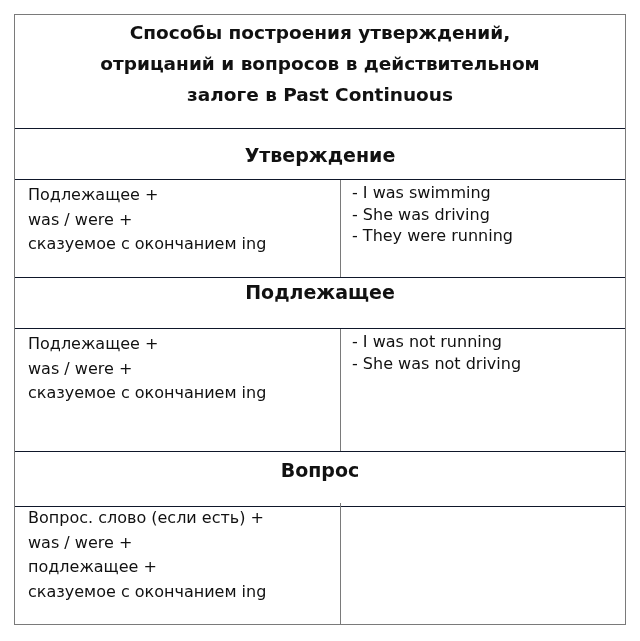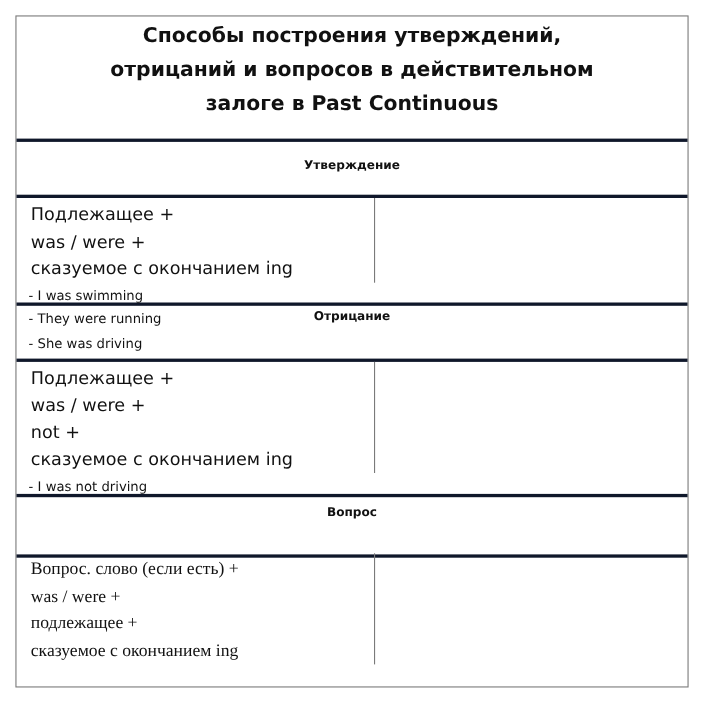--- a/index.html
+++ b/index.html
@@ -1,29 +1,29 @@
 <!DOCTYPE html>
 <html><head>
 <meta charset="utf-8">
 <style>
   html, body { margin: 0; padding: 0; background: #ffffff; }
   body { width: 640px; height: 641px; position: relative; overflow: hidden;
          font-family: "DejaVu Sans", sans-serif; color: #111; }
   .table { position: absolute; left: 14px; top: 14px; width: 612px; height: 611px;
            border: 1px solid #7a7a7a; box-sizing: border-box; }
-  .row { position: absolute; left: 0; width: 100%; box-sizing: border-box; border-bottom: 3px solid #0f172a; }
+  .row { position: absolute; left: 0; width: 100%; box-sizing: border-box; border-bottom: 1px solid #0f172a; }
   .row.last { border-bottom: none; }
   .title { top: 0; height: 114px; display: flex; align-items: flex-start; justify-content: center;
            text-align: center; font-weight: bold; font-size: 18.5px; line-height: 31px; padding-top: 2px; }
   .title span { display: block; white-space: pre-line; }
-  .section { font-weight: bold; font-size: 11px; text-align: center; padding-top: 15px; box-sizing: border-box; }
-  .cells { display: flex; flex-direction: column; }
+  .section { font-weight: bold; font-size: 19px; text-align: center; padding-top: 15px; box-sizing: border-box; }
+  .cells { display: flex; }
   .cell-left { width: 326px; border-right: 1px solid #7a7a7a; box-sizing: border-box;
                padding: 3px 0 0 13px; font-size: 16px; line-height: 24.5px; }
-  .cell-right { flex: 1; padding: 2px 0 0 11px; font-size: 12px; line-height: 21.5px; }
+  .cell-right { flex: 1; padding: 2px 0 0 11px; font-size: 16px; line-height: 21.5px; }
   .line { display: block; white-space: nowrap; }
 </style>
 </head>
 <body>
 
 <div class="table">
 
   <div class="row title" style="top:0;height:114px;">
     <span>Способы построения утверждений,
 отрицаний и вопросов в действительном
@@ -34,44 +34,44 @@
     <span>Утверждение</span>
   </div>
   <div class="row cells" style="top:165px;height:98px;">
     <div class="cell-left">
       <span class="line">Подлежащее +</span>
       <span class="line">was / were +</span>
       <span class="line">сказуемое с окончанием ing</span>
     </div>
     <div class="cell-right">
       <span class="line">- I was swimming</span>
+      <span class="line">- She was driving</span>
       <span class="line">- They were running</span>
-      <span class="line">- She was driving</span>
     </div>
   </div>
 
   <div class="row section" style="top:263px;height:51px;padding-top:3px;">
-    <span>Отрицание</span>
+    <span>Подлежащее</span>
   </div>
   <div class="row cells" style="top:314px;height:123px;">
     <div class="cell-left">
       <span class="line">Подлежащее +</span>
       <span class="line">was / were +</span>
-      <span class="line">not +</span>
       <span class="line">сказуемое с окончанием ing</span>
     </div>
     <div class="cell-right">
-      <span class="line">- I was not driving</span>
+      <span class="line">- I was not running</span>
+      <span class="line">- She was not driving</span>
     </div>
   </div>
 
   <div class="row section" style="top:441px;height:51px;padding-top:3px;">
     <span>Вопрос</span>
   </div>
-  <div class="row cells last" style="top:488px;height:122px;font-family:Liberation Serif, serif;">
+  <div class="row cells last" style="top:488px;height:122px;">
     <div class="cell-left">
       <span class="line">Вопрос. слово (если есть) +</span>
       <span class="line">was / were +</span>
       <span class="line">подлежащее +</span>
       <span class="line">сказуемое с окончанием ing</span>
     </div>
   </div>
 
 </div>
 

